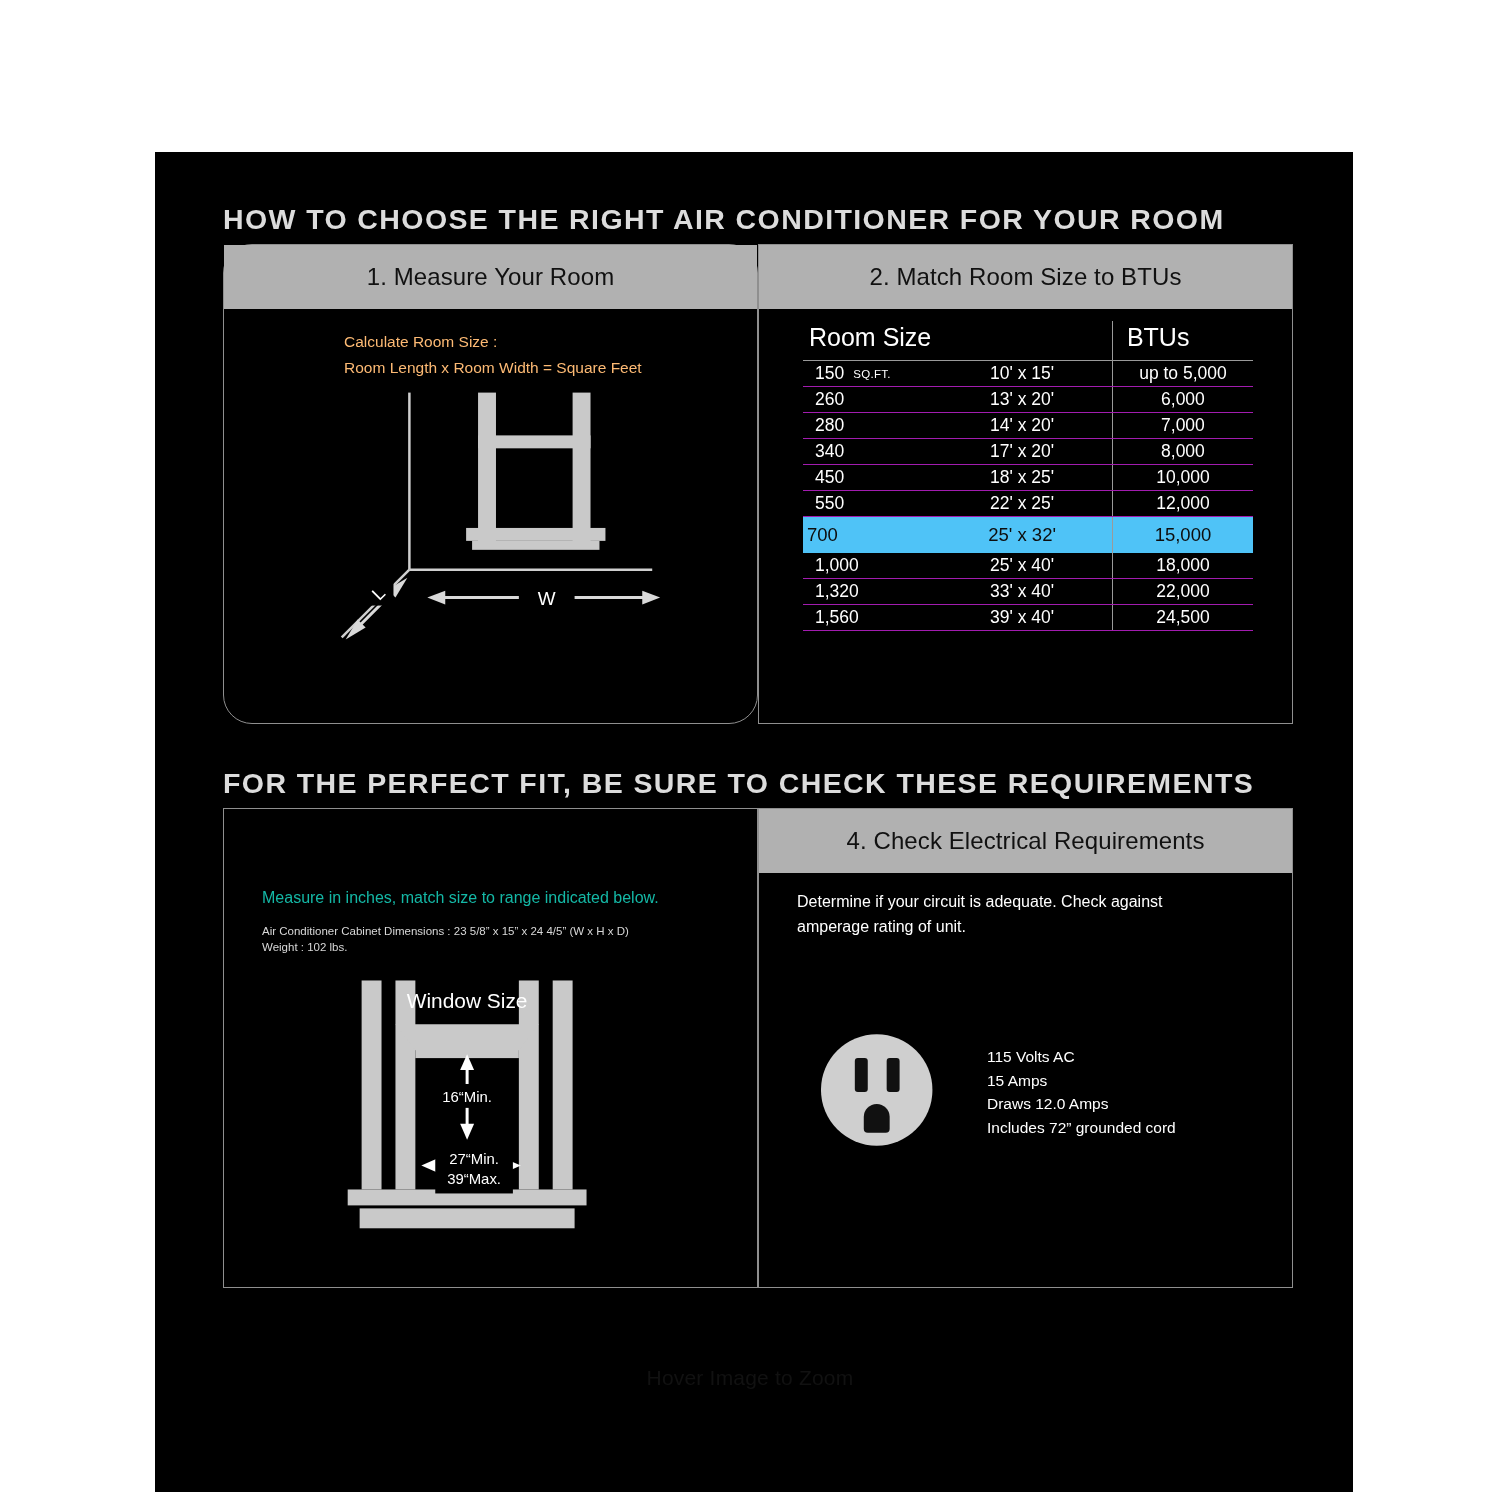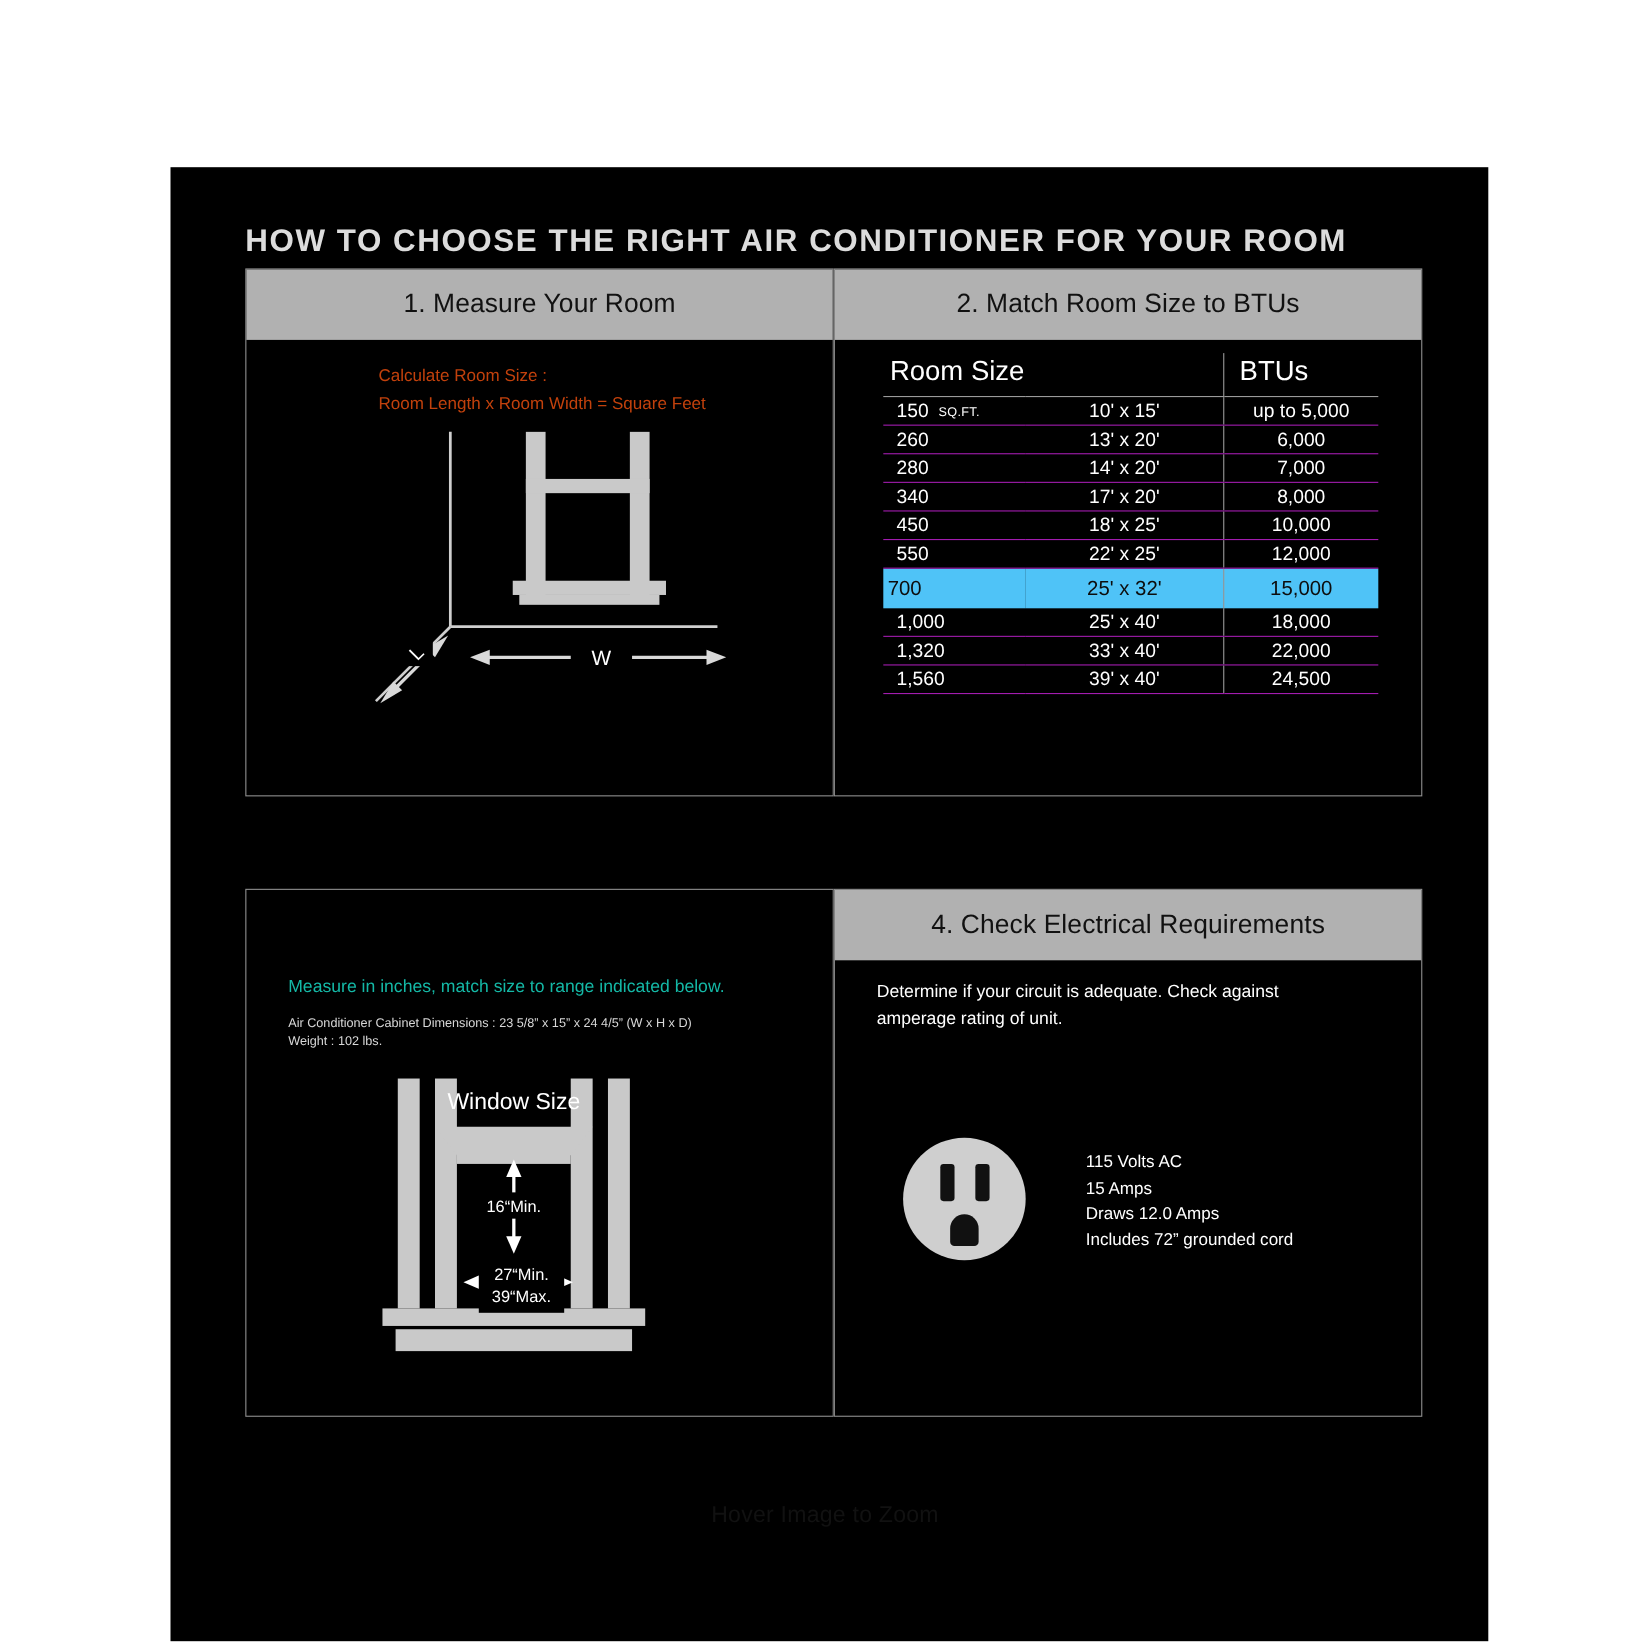--- a/index.html
+++ b/index.html
@@ -75,31 +75,31 @@
     align-items: center;
     justify-content: center;
     letter-spacing: .1px;
   }
   .panel-body {
     position: absolute;
     left: 0; right: 0; bottom: 0;
     top: 64px;
   }
 
-  #panel-1 { left: 68px;  top: 92px;  width: 535px; height: 480px; }
+  #panel-1 { left: 68px;  top: 92px;  width: 535px; height: 480px; border-radius: 29px; }
   #panel-2 { left: 603px; top: 92px;  width: 535px; height: 480px; }
   #panel-3 { left: 68px;  top: 656px; width: 535px; height: 480px; }
   #panel-4 { left: 603px; top: 656px; width: 535px; height: 480px; }
 
   
   .calc-text {
     position: absolute;
     left: 120px;
     top: 20px;
-    color: #c2410c;
+    color: #fdba74;
     font-size: 15.5px;
     line-height: 26px;
     white-space: nowrap;
   }
   .svg-area { position: absolute; left: 0; top: 0; width: 100%; height: 100%; }
 
   
   .btu-table {
     position: absolute;
     left: 44px;
@@ -284,20 +284,21 @@
               <tr>
                 <td class="c-size">1,560</td>
                 <td class="c-dims">39' x 40'</td>
                 <td class="c-btu">24,500</td>
               </tr>
             </tbody>
         </table>
       </div>
     </div>
 
+    <div class="section-heading" id="heading-2">FOR THE PERFECT FIT, BE SURE TO CHECK THESE REQUIREMENTS</div>
 
     <div class="panel" id="panel-3">
       <div class="panel-body">
         <div class="p3-line1">Measure in inches, match size to range indicated below.</div>
         <div class="p3-small">
           <div>Air Conditioner Cabinet Dimensions : 23 5/8” x 15” x 24 4/5” (W x H x D)</div>
           <div>Weight : 102 lbs.</div>
         </div>
 
         <svg class="svg-area" viewBox="0 0 535 416">

